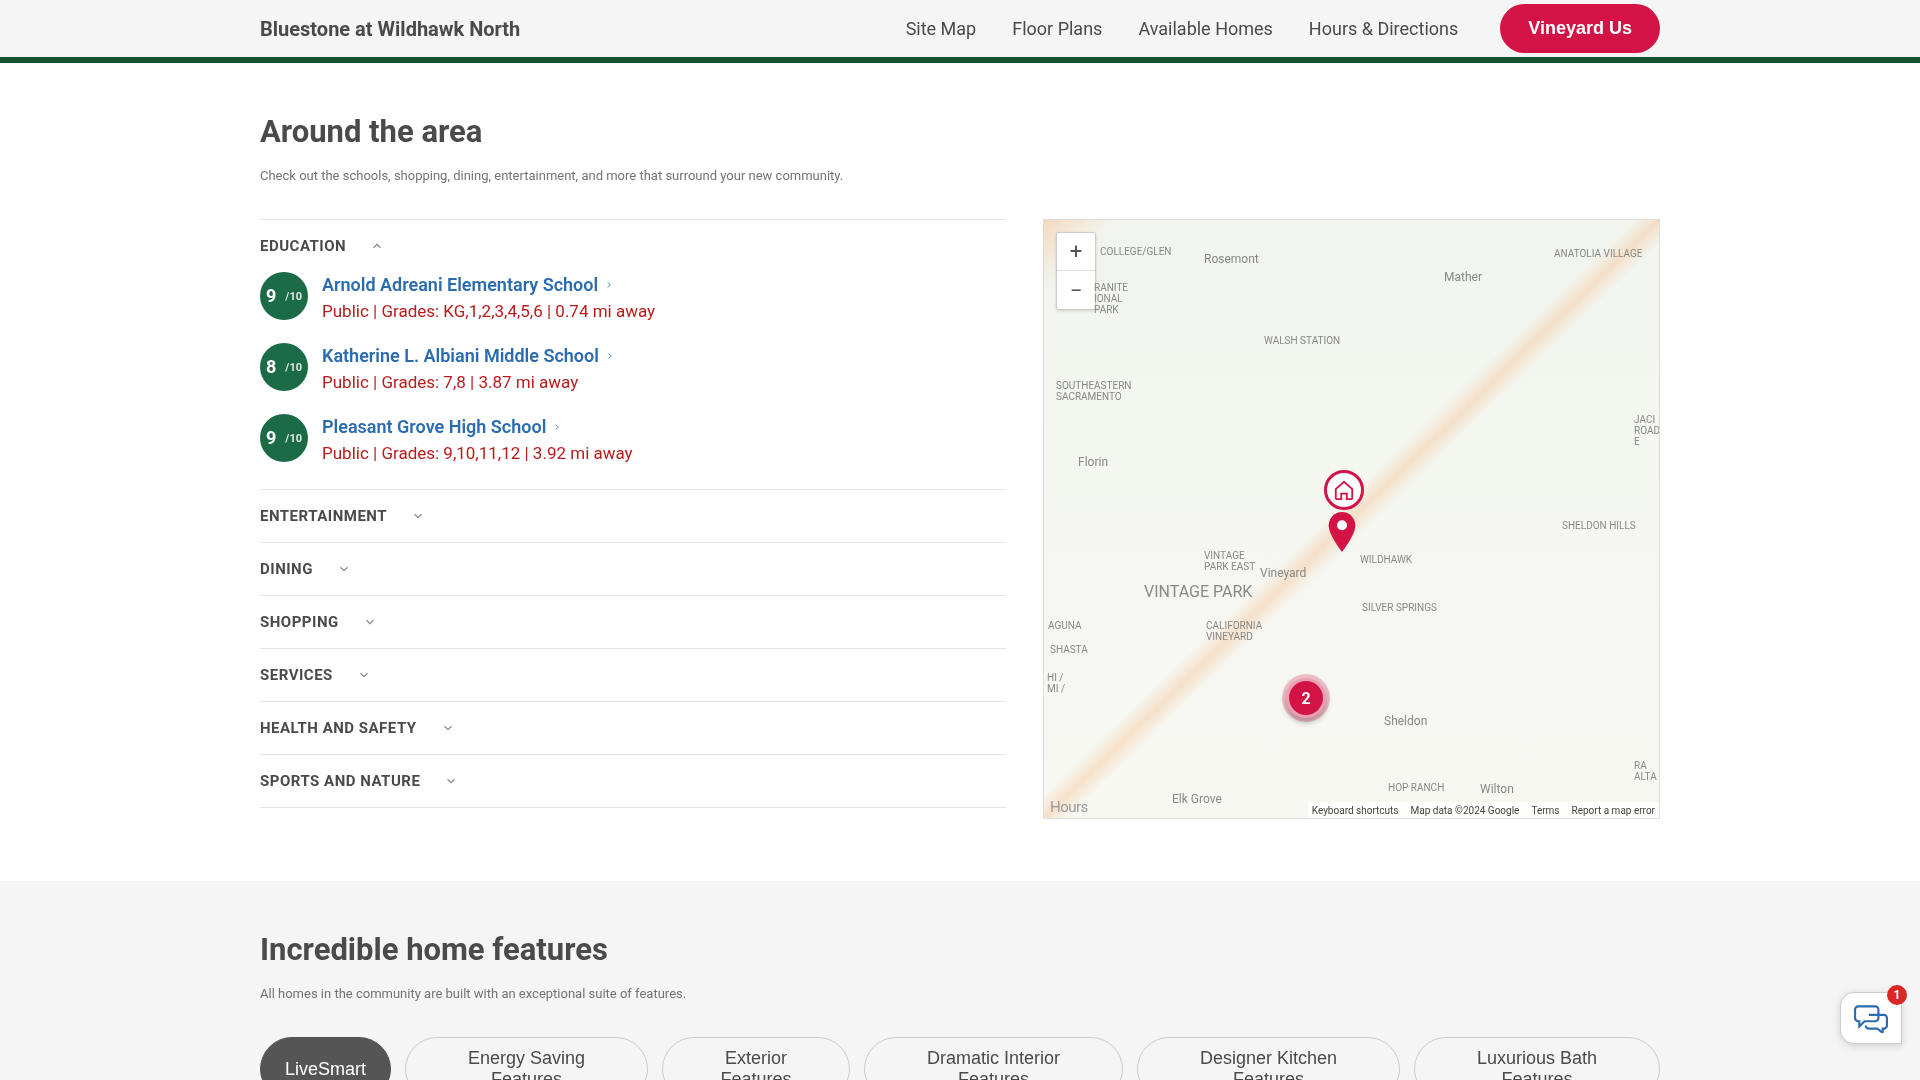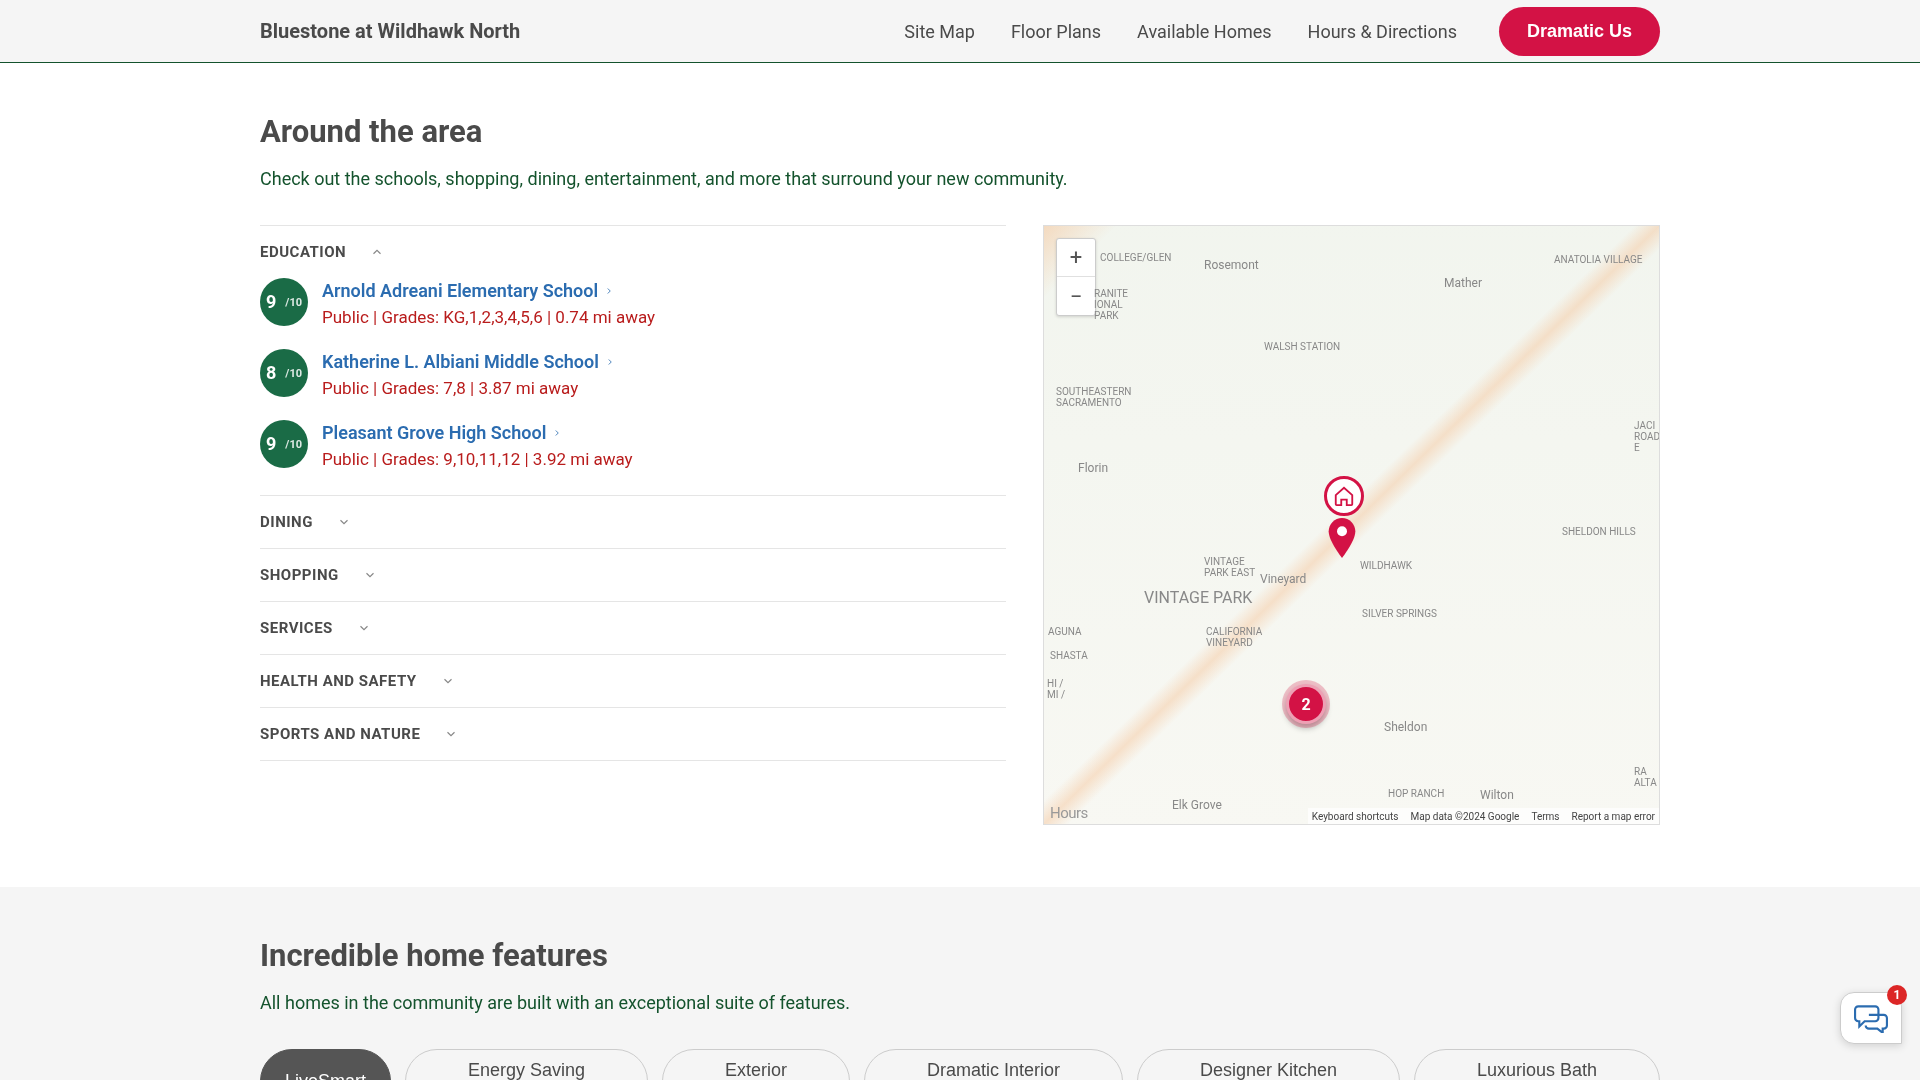--- a/index.html
+++ b/index.html
@@ -1,28 +1,28 @@
 <!DOCTYPE html>
 <html><head>
 <meta charset="utf-8">
 <style>
 * { margin: 0; padding: 0; box-sizing: border-box; }
 body { font-family: -apple-system, BlinkMacSystemFont, "Segoe UI", Roboto, Arial, sans-serif; background: #fff; color: #4a4a4a; width: 1920px; height: 1080px; overflow: hidden; }
 
 
-.header { background: #f5f5f5; border-bottom: 1px solid #14532d; height: 63px; display: flex; align-items: center; padding: 0 260px; }
+.header { background: #f5f5f5; border-bottom: 6px solid #14532d; height: 63px; display: flex; align-items: center; padding: 0 260px; }
 .header-title { font-weight: 700; font-size: 20px; color: #4a4a4a; }
 .header-nav { margin-left: auto; display: flex; align-items: center; gap: 36px; }
 .nav-link { font-size: 18px; color: #4a4a4a; cursor: pointer; }
 .contact-btn { background: #d31245; color: #fff; font-weight: 700; font-size: 18px; padding: 14px 28px; border-radius: 999px; border: none; cursor: pointer; margin-left: 6px; }
 
 
 .content { padding: 50px 260px 0; }
 .section-title { font-size: 31px; font-weight: 700; color: #4a4a4a; margin-bottom: 18px; }
-.section-desc { font-size: 18px; color: #14532d; margin-bottom: 36px; }
+.section-desc { font-size: 13px; color: #737373; margin-bottom: 36px; }
 
 .columns { display: flex; gap: 37px; }
 .left-col { width: 780px; }
 .right-col { width: 617px; }
 
 
 .accordion { border-top: 1px solid #e5e5e5; }
 .acc-section { border-bottom: 1px solid #e5e5e5; }
 .acc-header { display: flex; align-items: center; padding: 17px 0; cursor: pointer; font-size: 15px; font-weight: 700; letter-spacing: 0.5px; color: #4a4a4a; }
 .acc-chevron { margin-left: 24px; width: 14px; height: 14px; display: inline-flex; align-items: center; justify-content: center; }
@@ -72,21 +72,21 @@
 </head>
 <body>
 
 <div class="header">
   <div class="header-title">Bluestone at Wildhawk North</div>
   <div class="header-nav">
     <span class="nav-link">Site Map</span>
     <span class="nav-link">Floor Plans</span>
     <span class="nav-link">Available Homes</span>
     <span class="nav-link">Hours &amp; Directions</span>
-    <button class="contact-btn">Dramatic Us</button>
+    <button class="contact-btn">Vineyard Us</button>
   </div>
 </div>
 
 <div class="content">
   <div class="section-title">Around the area</div>
   <div class="section-desc">Check out the schools, shopping, dining, entertainment, and more that surround your new community.</div>
 
   <div class="columns">
     <div class="left-col">
       <div class="accordion">
@@ -142,20 +142,30 @@
                     <svg viewBox="0 0 24 24">
                       <polyline points="9 6 15 12 9 18"></polyline>
                     </svg>
                   </span>
                 <div class="school-meta">Public | Grades: 9,10,11,12 | 3.92 mi away</div>
               </div>
             </div>
           </div>
         </div>
 
+        <div class="acc-section">
+            <div class="acc-header">
+              <span>ENTERTAINMENT</span>
+              <span class="acc-chevron">
+                <svg viewBox="0 0 24 24">
+                  <polyline points="6 9 12 15 18 9"></polyline>
+                </svg>
+              </span>
+            </div>
+          </div>
         <div class="acc-section">
             <div class="acc-header">
               <span>DINING</span>
               <span class="acc-chevron">
                 <svg viewBox="0 0 24 24">
                   <polyline points="6 9 12 15 18 9"></polyline>
                 </svg>
               </span>
             </div>
           </div>

